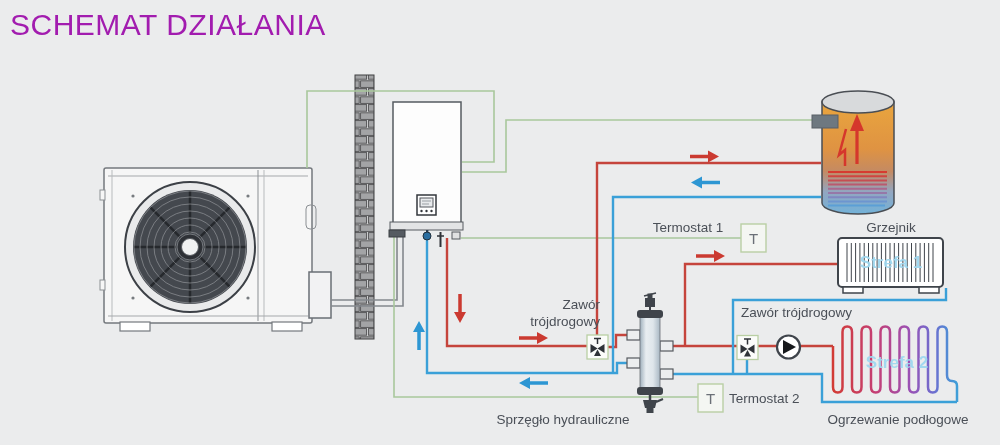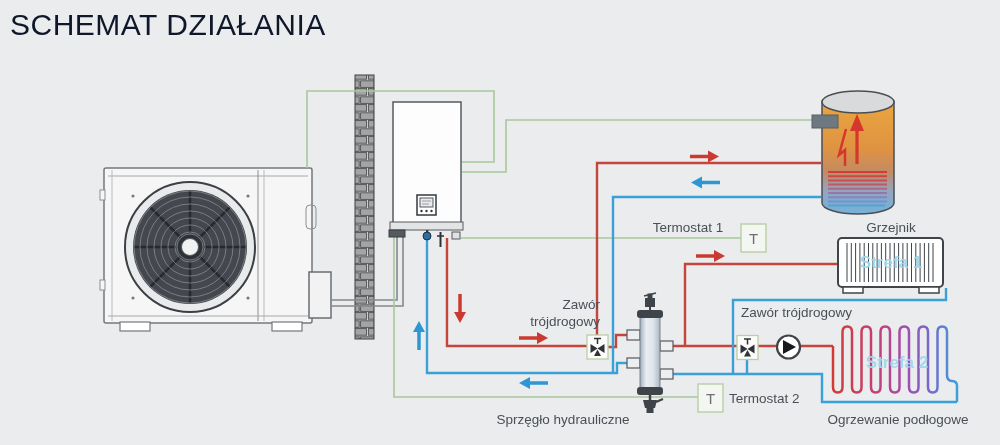--- a/index.html
+++ b/index.html
@@ -5,21 +5,21 @@
   html,body{margin:0;padding:0;}
   body{
     width:1000px;height:445px;
     background:#ebeced;
     font-family:"Liberation Sans", sans-serif;
     position:relative;overflow:hidden;
   }
   .title{
     position:absolute;left:10px;top:8px;
     font-size:30px;letter-spacing:.5px;
-    color:#0f172a;font-weight:400;
+    color:#a21caf;font-weight:400;
   }
   svg{position:absolute;left:0;top:0;}
   text{font-family:"Liberation Sans",sans-serif;fill:#4a4f57;font-size:13.5px;}
   text.zone{font-size:17px;font-weight:bold;fill:#9fd8f0;opacity:.95;}
   text.tsym{font-size:15px;fill:#6b7077;}
 </style>
 </head>
 <body>
 
 <div class="title">SCHEMAT DZIAŁANIA</div>

